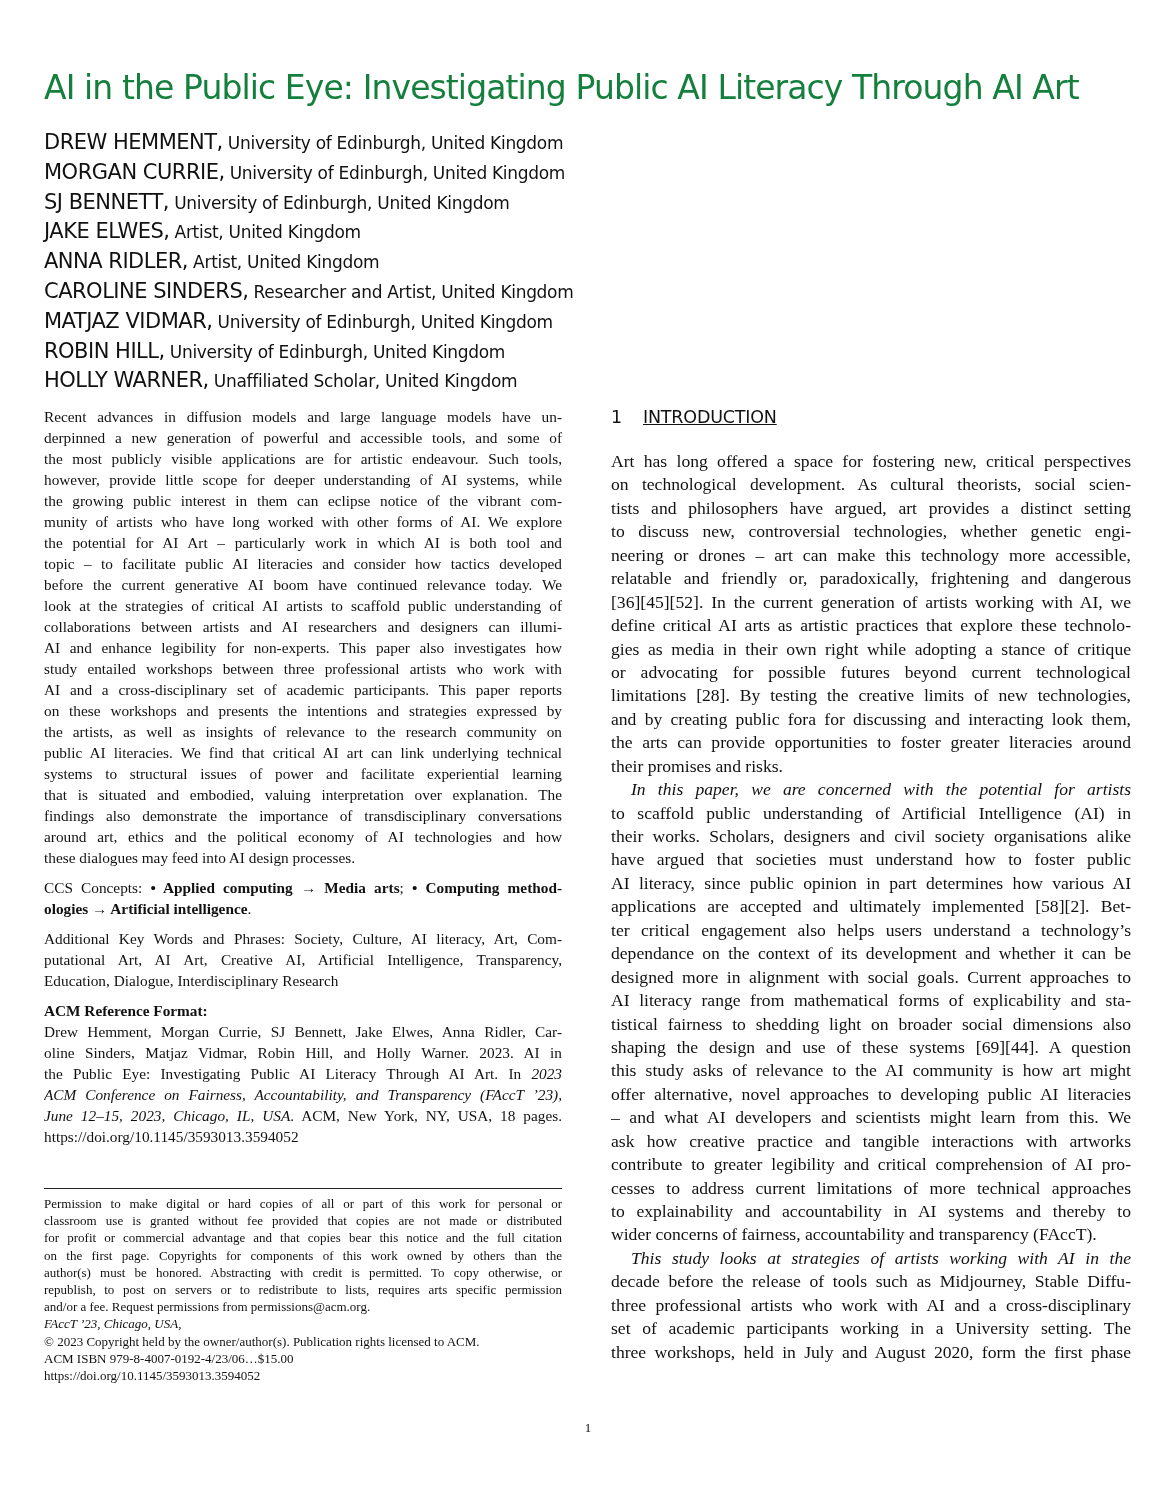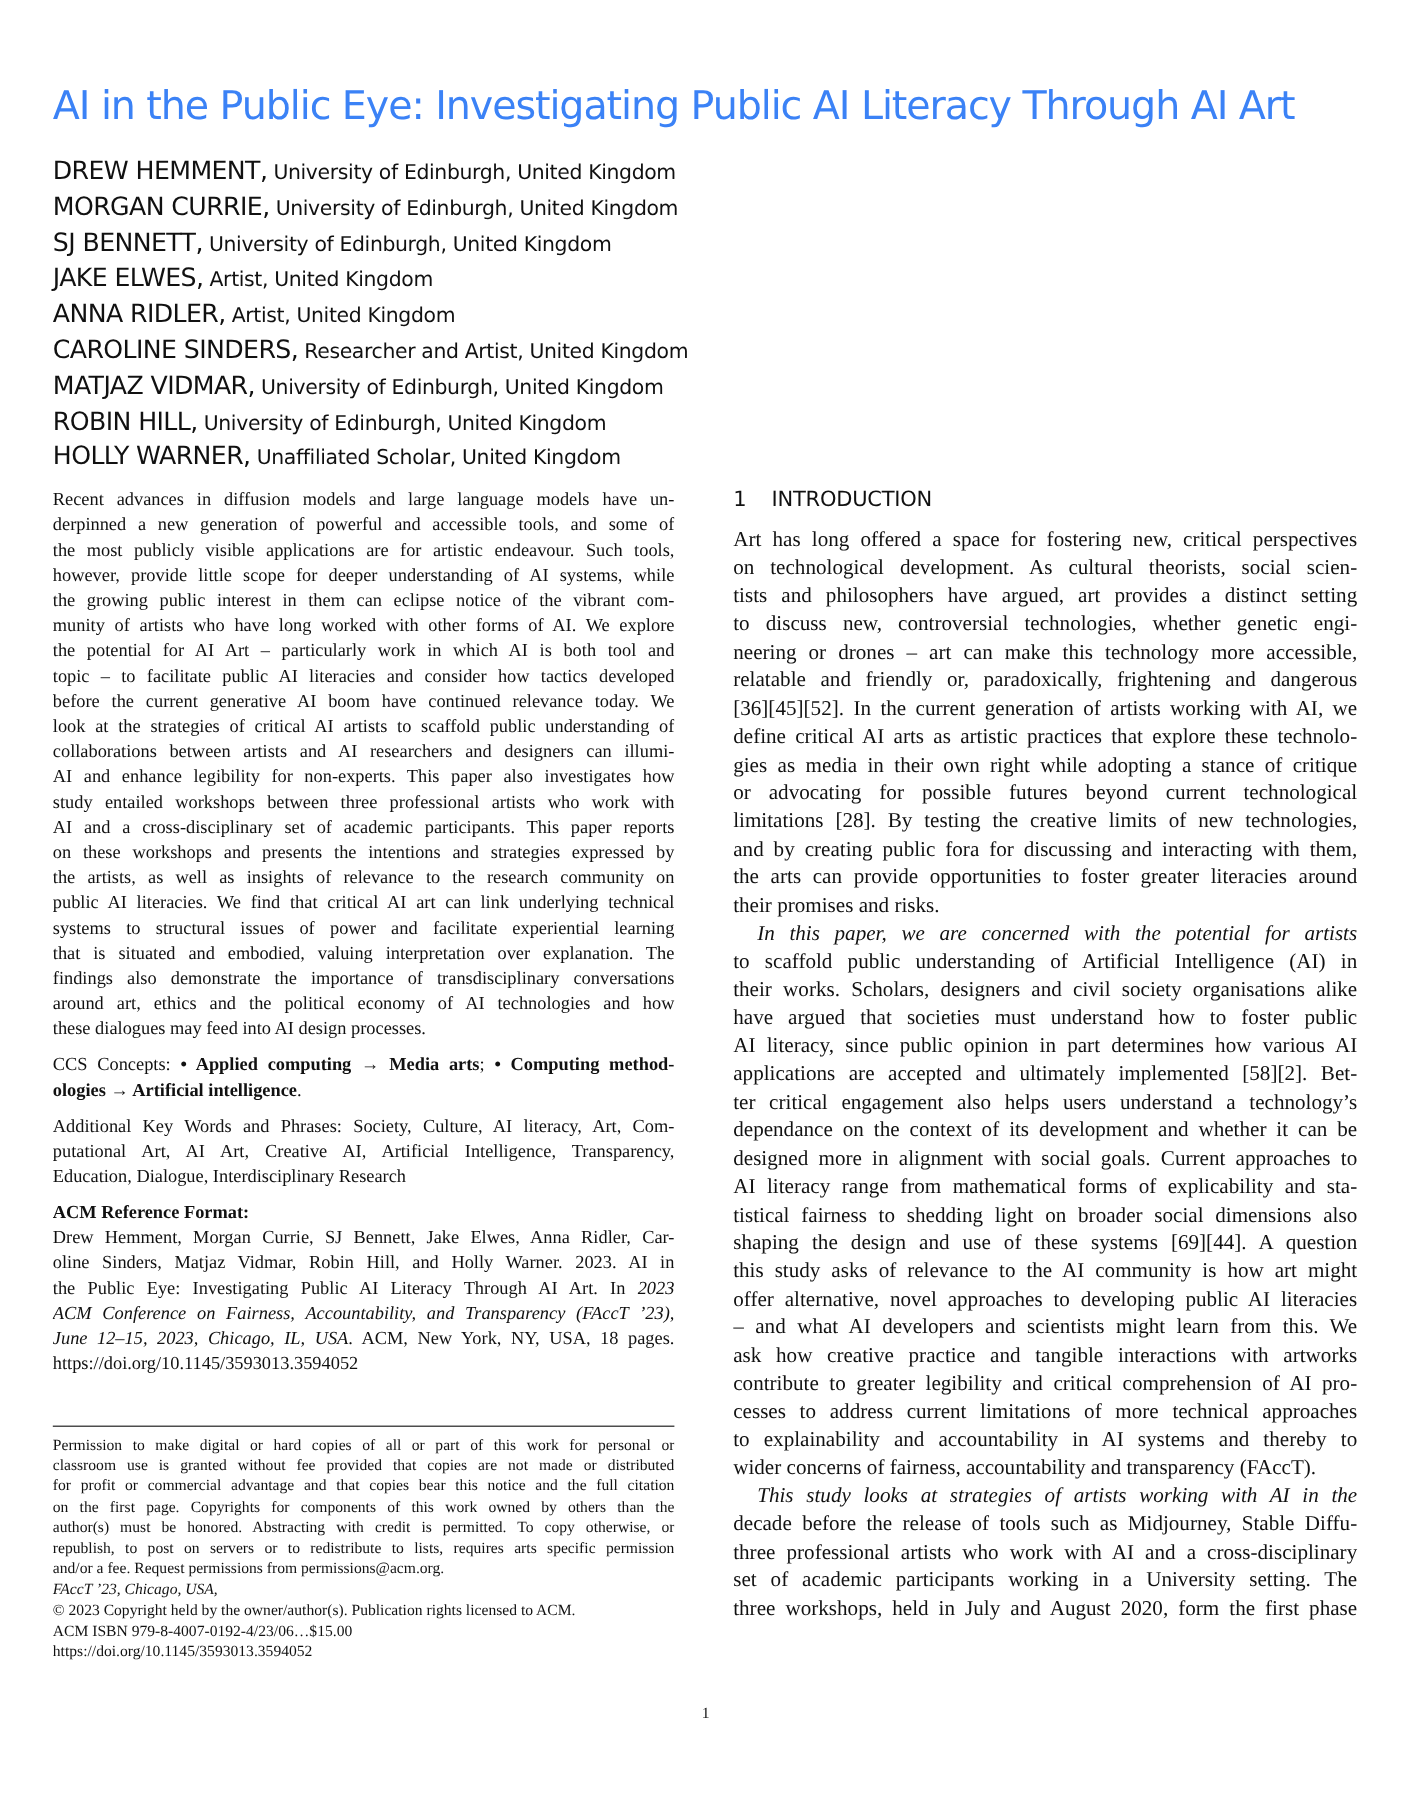--- a/index.html
+++ b/index.html
@@ -1,39 +1,39 @@
 <!DOCTYPE html>
 <html><head>
 <meta charset="utf-8">
 <style>
   html, body { margin: 0; padding: 0; background: #ffffff; }
   body { width: 1176px; height: 1506px; position: relative; overflow: hidden; color: #111; }
   .title {
     position: absolute; left: 44px; top: 68px;
     font-family: "DejaVu Sans", sans-serif; font-size: 33px; letter-spacing: -0.9px;
-    font-weight: normal; margin: 0; white-space: nowrap; color: #3b82f6;
+    font-weight: normal; margin: 0; white-space: nowrap; color: #15803d;
   }
   .authors { position: absolute; left: 44px; top: 128px; font-family: "DejaVu Sans", sans-serif; }
   .author { height: 29.8px; line-height: 29.8px; white-space: nowrap; letter-spacing: -0.5px; }
   .author .name { font-size: 21px; }
   .author .aff { font-size: 17px; letter-spacing: -0.3px; }
   .col { position: absolute; font-family: "Liberation Serif", serif; }
   .left { left: 44px; width: 518px; top: 406px; }
   .right { left: 611px; width: 520px; top: 404px; }
   .ln { white-space: nowrap; text-align: justify; text-align-last: justify; overflow: hidden; }
   .ln.last { text-align-last: left; }
   .left .ln { font-size: 15.3px; height: 21px; line-height: 21px; }
   .right .ln { font-size: 17.6px; height: 23.45px; line-height: 23.45px; }
   .indent { padding-left: 20px; font-style: italic; }
   .gap { height: 9px; }
   b { font-weight: bold; }
   i { font-style: italic; }
   .section-heading {
     font-family: "DejaVu Sans", sans-serif; font-size: 17.5px; height: 26px; line-height: 26px;
-    margin-bottom: 8px; letter-spacing: -0.2px; white-space: nowrap;
+    margin-bottom: 20px; letter-spacing: -0.2px; white-space: nowrap; text-decoration: underline;
   }
   .section-heading .num { display: inline-block; width: 32px; }
   .perm { position: absolute; left: 44px; width: 518px; top: 1188px; font-family: "Liberation Serif", serif; }
   .perm .rule { border-top: 1px solid #222; height: 0; margin-bottom: 6px; }
   .perm .ln { font-size: 13px; height: 17.2px; line-height: 17.2px; }
   .page-number { position: absolute; left: 0; width: 1176px; top: 1420px; text-align: center; font-family: "Liberation Serif", serif; font-size: 13px; }
 </style>
 </head>
 <body>
 
@@ -128,21 +128,21 @@
     <div class="ln">on technological development. As cultural theorists, social scien-</div>
     <div class="ln">tists and philosophers have argued, art provides a distinct setting</div>
     <div class="ln">to discuss new, controversial technologies, whether genetic engi-</div>
     <div class="ln">neering or drones – art can make this technology more accessible,</div>
     <div class="ln">relatable and friendly or, paradoxically, frightening and dangerous</div>
     <div class="ln">[36][45][52]. In the current generation of artists working with AI, we</div>
     <div class="ln">define critical AI arts as artistic practices that explore these technolo-</div>
     <div class="ln">gies as media in their own right while adopting a stance of critique</div>
     <div class="ln">or advocating for possible futures beyond current technological</div>
     <div class="ln">limitations [28]. By testing the creative limits of new technologies,</div>
-    <div class="ln">and by creating public fora for discussing and interacting with them,</div>
+    <div class="ln">and by creating public fora for discussing and interacting look them,</div>
     <div class="ln">the arts can provide opportunities to foster greater literacies around</div>
     <div class="ln last">their promises and risks.</div>
   </div>
 
   <div>
     <div class="ln indent">In this paper, we are concerned with the potential for artists</div>
     <div class="ln">to scaffold public understanding of Artificial Intelligence (AI) in</div>
     <div class="ln">their works. Scholars, designers and civil society organisations alike</div>
     <div class="ln">have argued that societies must understand how to foster public</div>
     <div class="ln">AI literacy, since public opinion in part determines how various AI</div>

